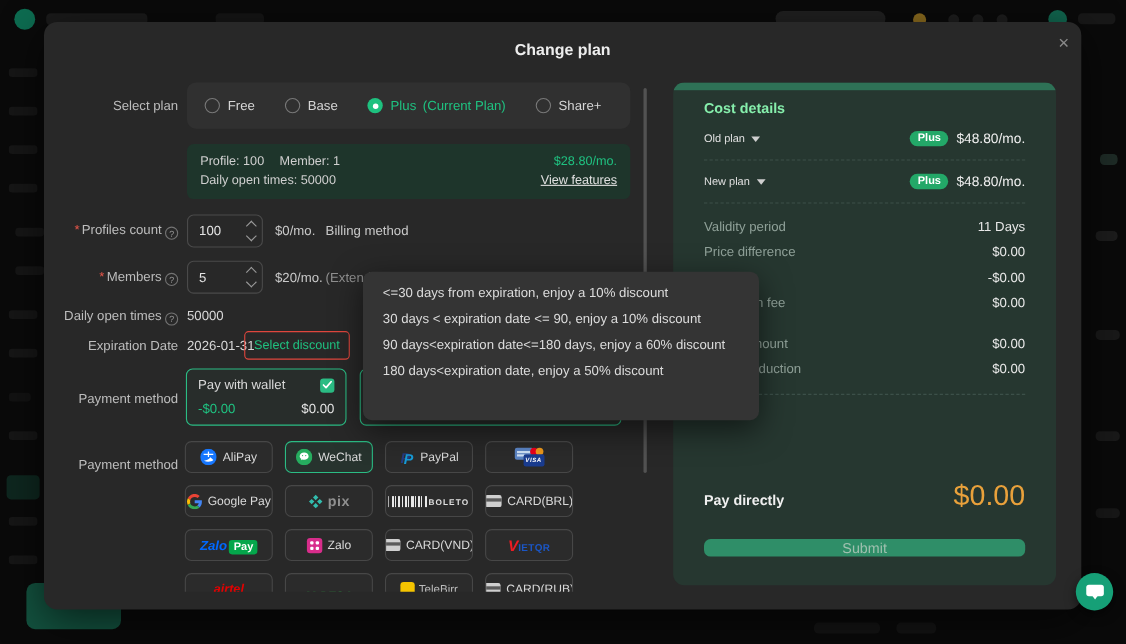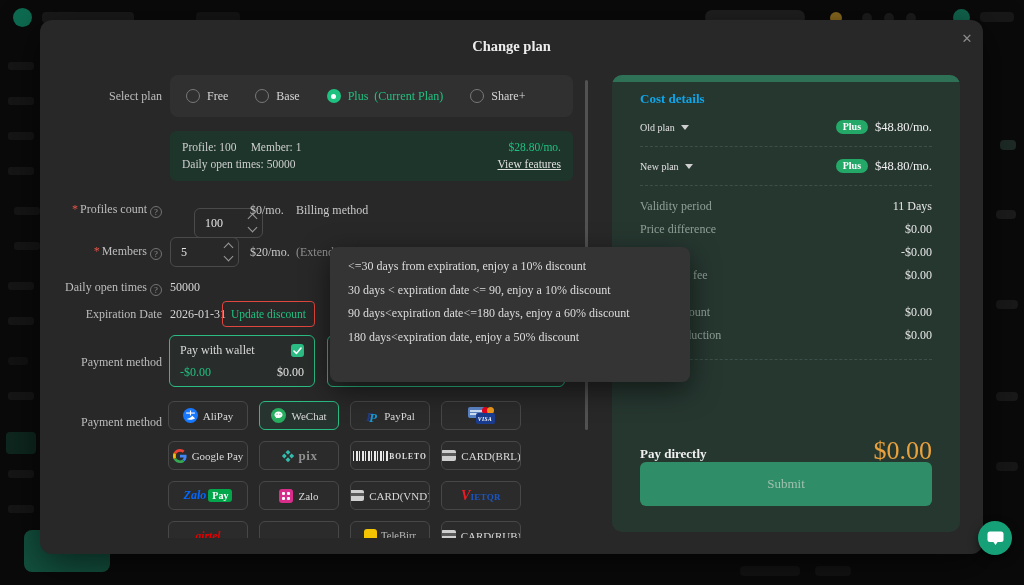--- a/index.html
+++ b/index.html
@@ -1,17 +1,17 @@
 <!DOCTYPE html>
 <html><head>
 <meta charset="utf-8">
 <style>
   html,body{margin:0;padding:0;background:#050505;}
   #stage{position:relative;width:1024px;height:585px;overflow:hidden;
-    font-family:Liberation Serif, serif;
+    font-family:Liberation Sans, sans-serif;
     background:#0a0a0a;color:#e3e3e3;-webkit-font-smoothing:antialiased;}
   .abs{position:absolute;}
 
   
   #bg{position:absolute;inset:0;background:#0a0a0a;}
   .bgblob{position:absolute;background:#1a1a1a;border-radius:4px;}
   .bgrow{position:absolute;left:8px;width:26px;height:8px;background:#161616;border-radius:3px;}
   #bg-logo{left:13px;top:8px;width:19px;height:19px;border-radius:50%;background:#0d6b50;}
   #bg-user-dot{left:953px;top:9px;width:17px;height:17px;border-radius:50%;background:#11654e;}
   #bg-gold-dot{left:830px;top:12px;width:12px;height:12px;border-radius:50%;background:#8a6a1e;}
@@ -115,35 +115,35 @@
   .vmc .front{position:absolute;left:8px;top:6px;width:19px;height:11px;background:#1A3C8F;border-radius:2px;
     color:#fff;font-size:5.5px;font-weight:bold;font-style:italic;display:flex;align-items:center;justify-content:center;letter-spacing:.5px;}
 
   
   #scrollbar{left:545px;top:60px;width:3px;height:350px;background:#525252;border-radius:2px;cursor:pointer;}
 
   
   #cost-panel{left:572px;top:55px;width:348px;height:457px;background:#263730;border-radius:10px;overflow:hidden;}
   #cost-topbar{position:absolute;left:0;top:0;width:100%;height:7px;background:#2E7156;}
   #cost-body{position:absolute;left:28px;right:28px;top:16px;bottom:14px;font-size:12px;}
-  #cost-title{font-size:13px;font-weight:bold;color:#0ea5e9;}
+  #cost-title{font-size:13px;font-weight:bold;color:#86efac;}
   .plan-row{display:flex;justify-content:space-between;align-items:center;height:20px;margin-top:10px;}
   .plan-left{display:flex;align-items:center;gap:6px;color:#e0e0e0;font-size:10px;cursor:pointer;}
   .caret{width:0;height:0;border-left:4px solid transparent;border-right:4px solid transparent;border-top:5px solid #cfcfcf;}
   .plan-right{display:flex;align-items:center;gap:7px;color:#f0f0f0;font-size:12.5px;}
   .badge{background:#23A868;color:#fff;font-size:10px;font-weight:bold;border-radius:9px;padding:2px 7px;line-height:1;}
   .dashed{border-top:1px dashed #3c5049;margin:9px 0;}
   .crow{display:flex;justify-content:space-between;height:23px;align-items:center;}
   .crow .cl{color:#8FA098;}
   .crow .cv{color:#e8e8e8;}
   .crow.gap{margin-top:14px;}
   #pay-directly{position:absolute;left:0;right:0;bottom:52px;display:flex;justify-content:space-between;align-items:flex-end;}
   #pay-directly .pd-l{color:#f0f0f0;font-size:13px;font-weight:bold;padding-bottom:4px;}
   #pay-directly .pd-v{color:#E9A13B;font-size:26px;}
-  #submit-btn{position:absolute;left:0;right:0;bottom:12px;height:44px;background:#2F8E68;border-radius:6px;
+  #submit-btn{position:absolute;left:0;right:0;bottom:12px;height:16px;background:#2F8E68;border-radius:6px;
     display:flex;align-items:center;justify-content:center;color:#9FC0AF;font-size:13px;cursor:pointer;}
 
   
   #tooltip{left:330px;top:247px;width:360px;height:135px;background:#343434;border-radius:8px;z-index:50;
     box-shadow:0 8px 28px rgba(0,0,0,.55);padding:8px 18px;box-sizing:border-box;}
   #tooltip .tline{font-size:12px;color:#dcdcdc;line-height:23.5px;white-space:nowrap;}
 </style>
 </head>
 <body>
 
@@ -218,21 +218,21 @@
         </div>
         <div class="pi-row">
           <span>Daily open times: 50000</span>
           <span class="underline">View features</span>
         </div>
       </div>
 
       <div class="flabel" style="top:142px;">
         <span class="star">*</span><span>Profiles count</span><span class="qicon">?</span>
       </div>
-      <div class="stepper" style="left:130px;top:148px;margin-left:24px;">
+      <div class="stepper" style="left:130px;top:135px;">
         <span class="val">100</span>
         <span class="arrows">
             <i class="chev up"></i>
             <i class="chev dn"></i>
           </span>
       </div>
       <div class="rowtext" style="left:210px;top:143px;">$0/mo.</div>
       <div class="rowtext link-green" style="left:256px;top:143px;">Billing method</div>
 
       <div class="flabel" style="top:184px;">
@@ -248,21 +248,21 @@
       <div class="rowtext" style="left:210px;top:185px;">$20/mo.</div>
       <div class="rowtext notegray" style="left:256px;top:185px;">(Extended members)</div>
 
       <div class="flabel" style="top:220px;">
         <span>Daily open times</span><span class="qicon">?</span>
       </div>
       <div class="rowtext" style="left:130px;top:220px;color:#d7d7d7;">50000</div>
 
       <div class="flabel" style="top:247px;">Expiration Date</div>
       <div class="rowtext" style="left:130px;top:247px;color:#d7d7d7;">2026-01-31</div>
-      <div class="abs" id="update-discount">Update discount</div>
+      <div class="abs" id="update-discount">Select discount</div>
 
       <div class="flabel" style="top:295px;">Payment method</div>
       <div class="wcard" id="wallet-card">
         <div class="wtop">
           <span>Pay with wallet</span>
           <span class="checkbox">
             <svg width="9" height="8" viewBox="0 0 9 8">
                 <polyline points="1,4 3.4,6.4 8,1" fill="none" stroke="#fff" stroke-width="1.6" stroke-linecap="round" stroke-linejoin="round"></polyline>
               </svg>
           </span>

